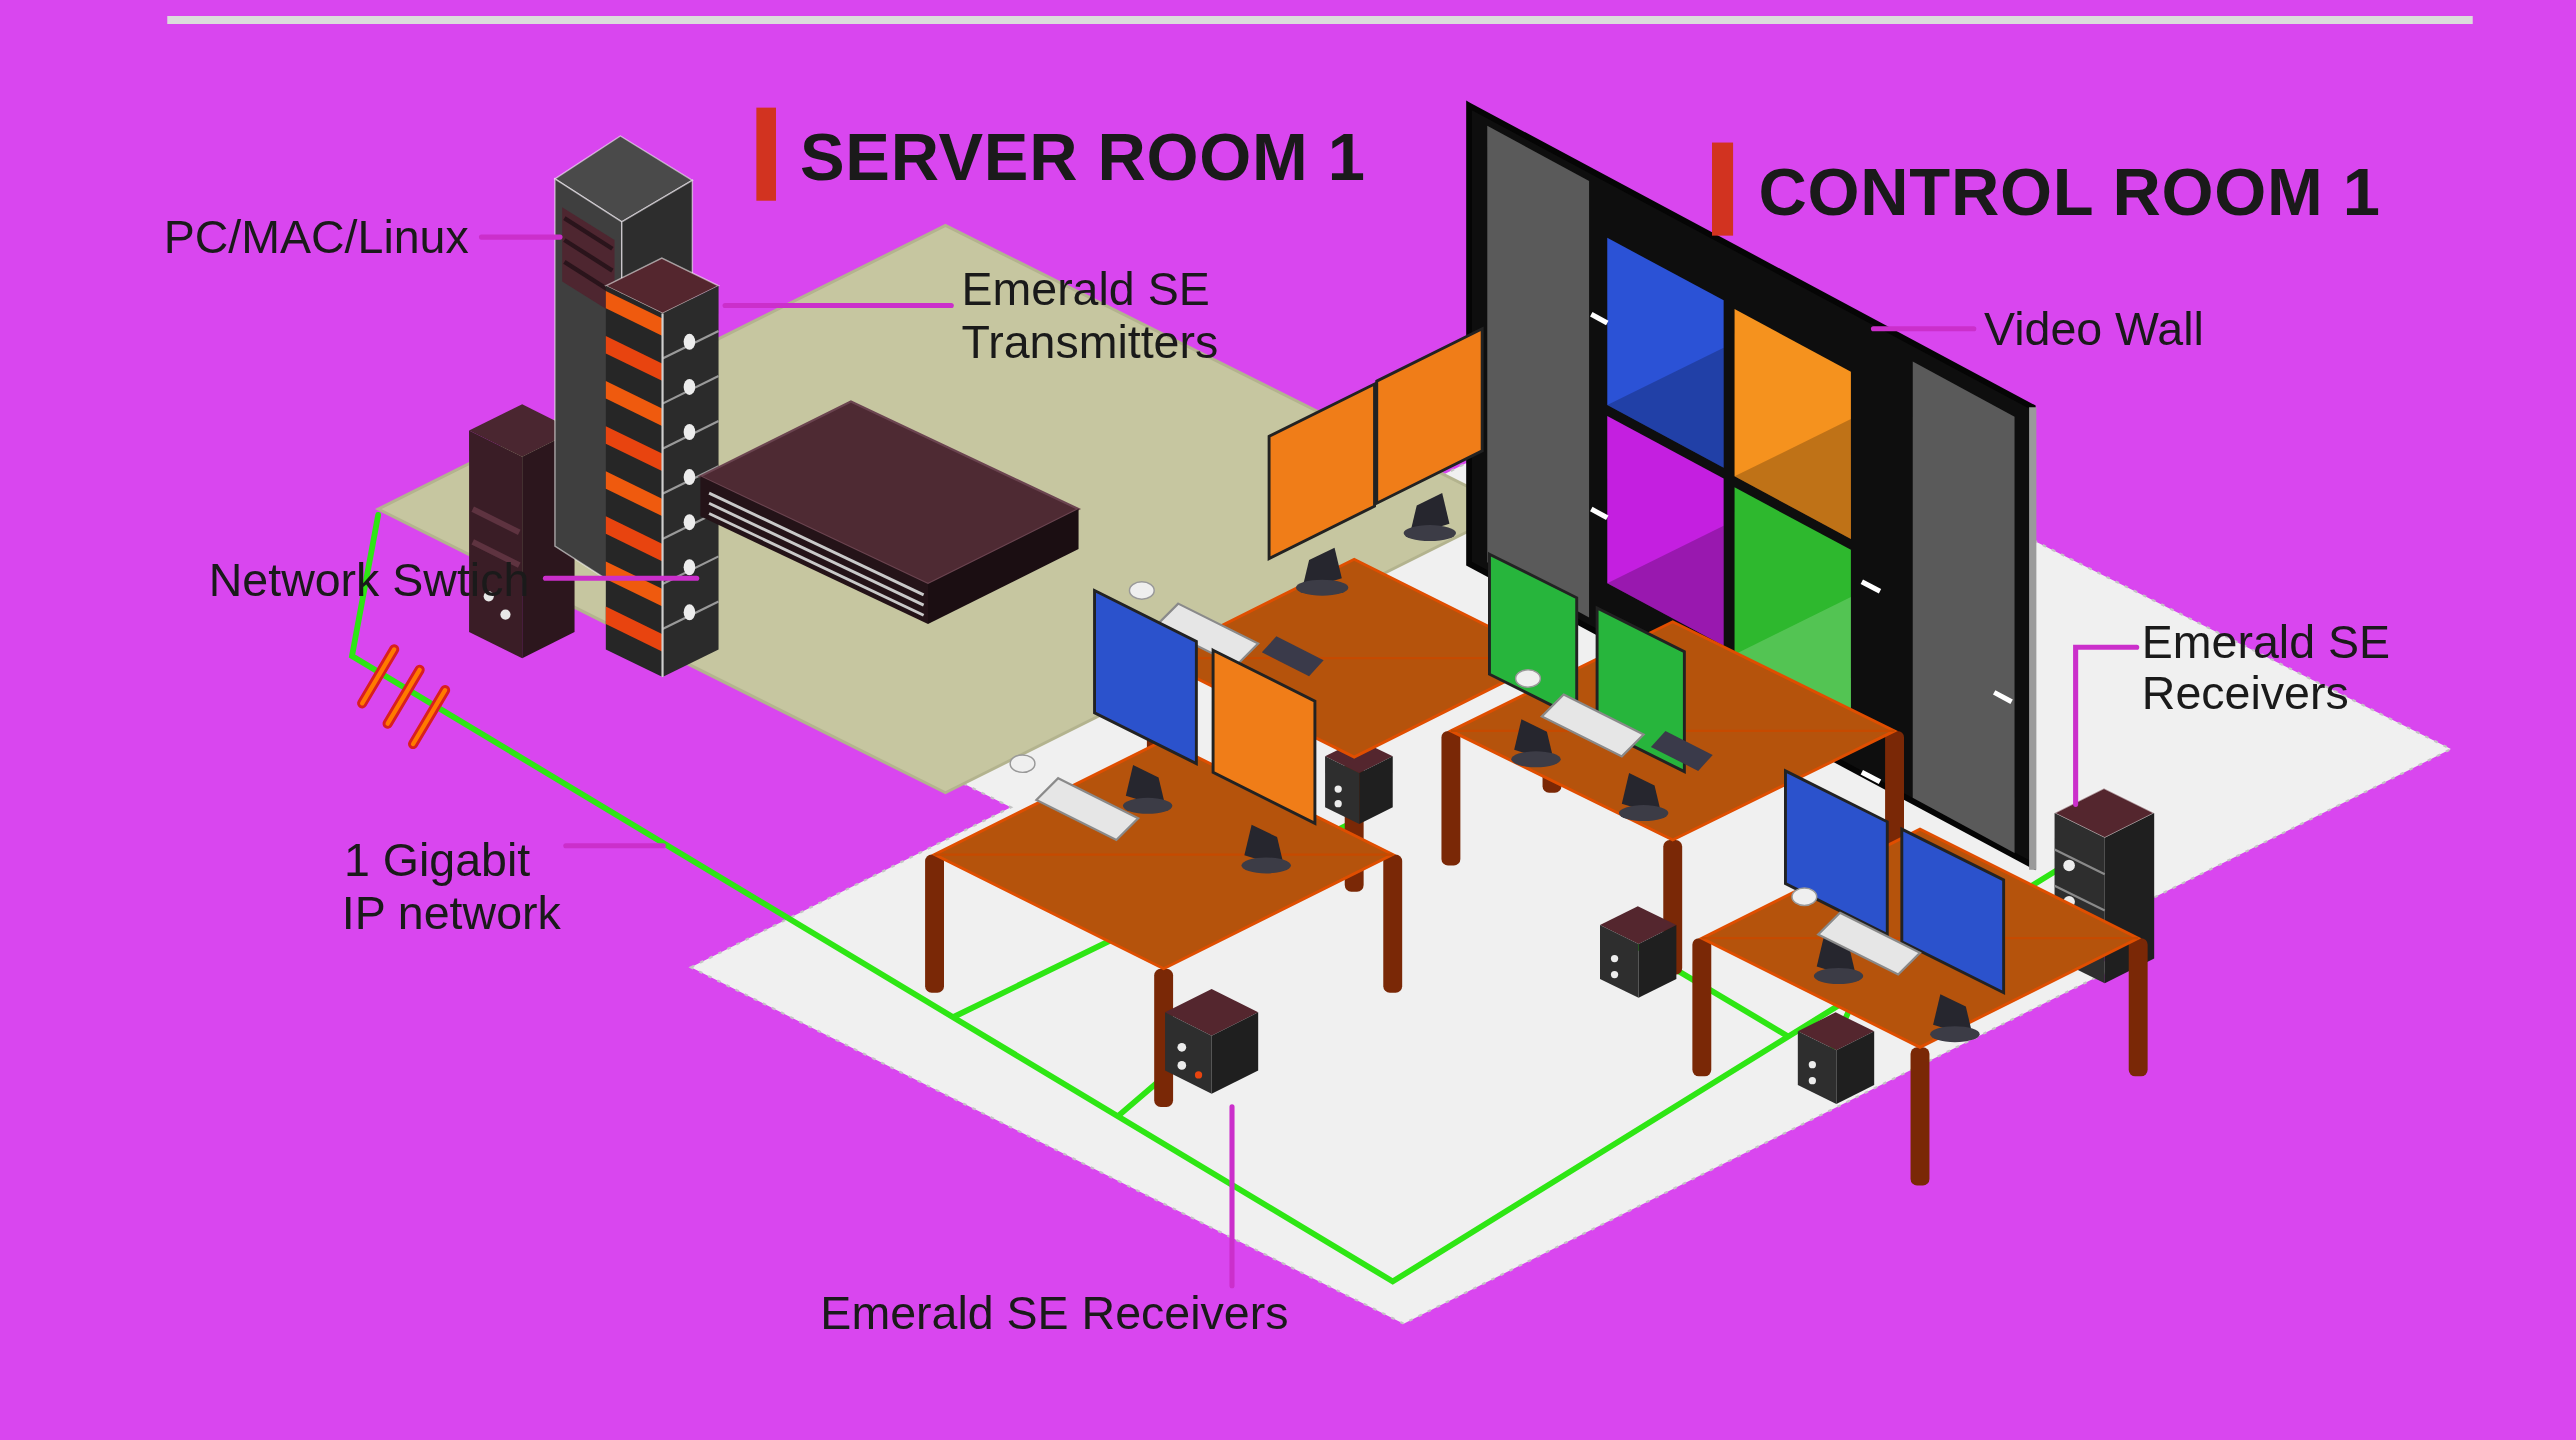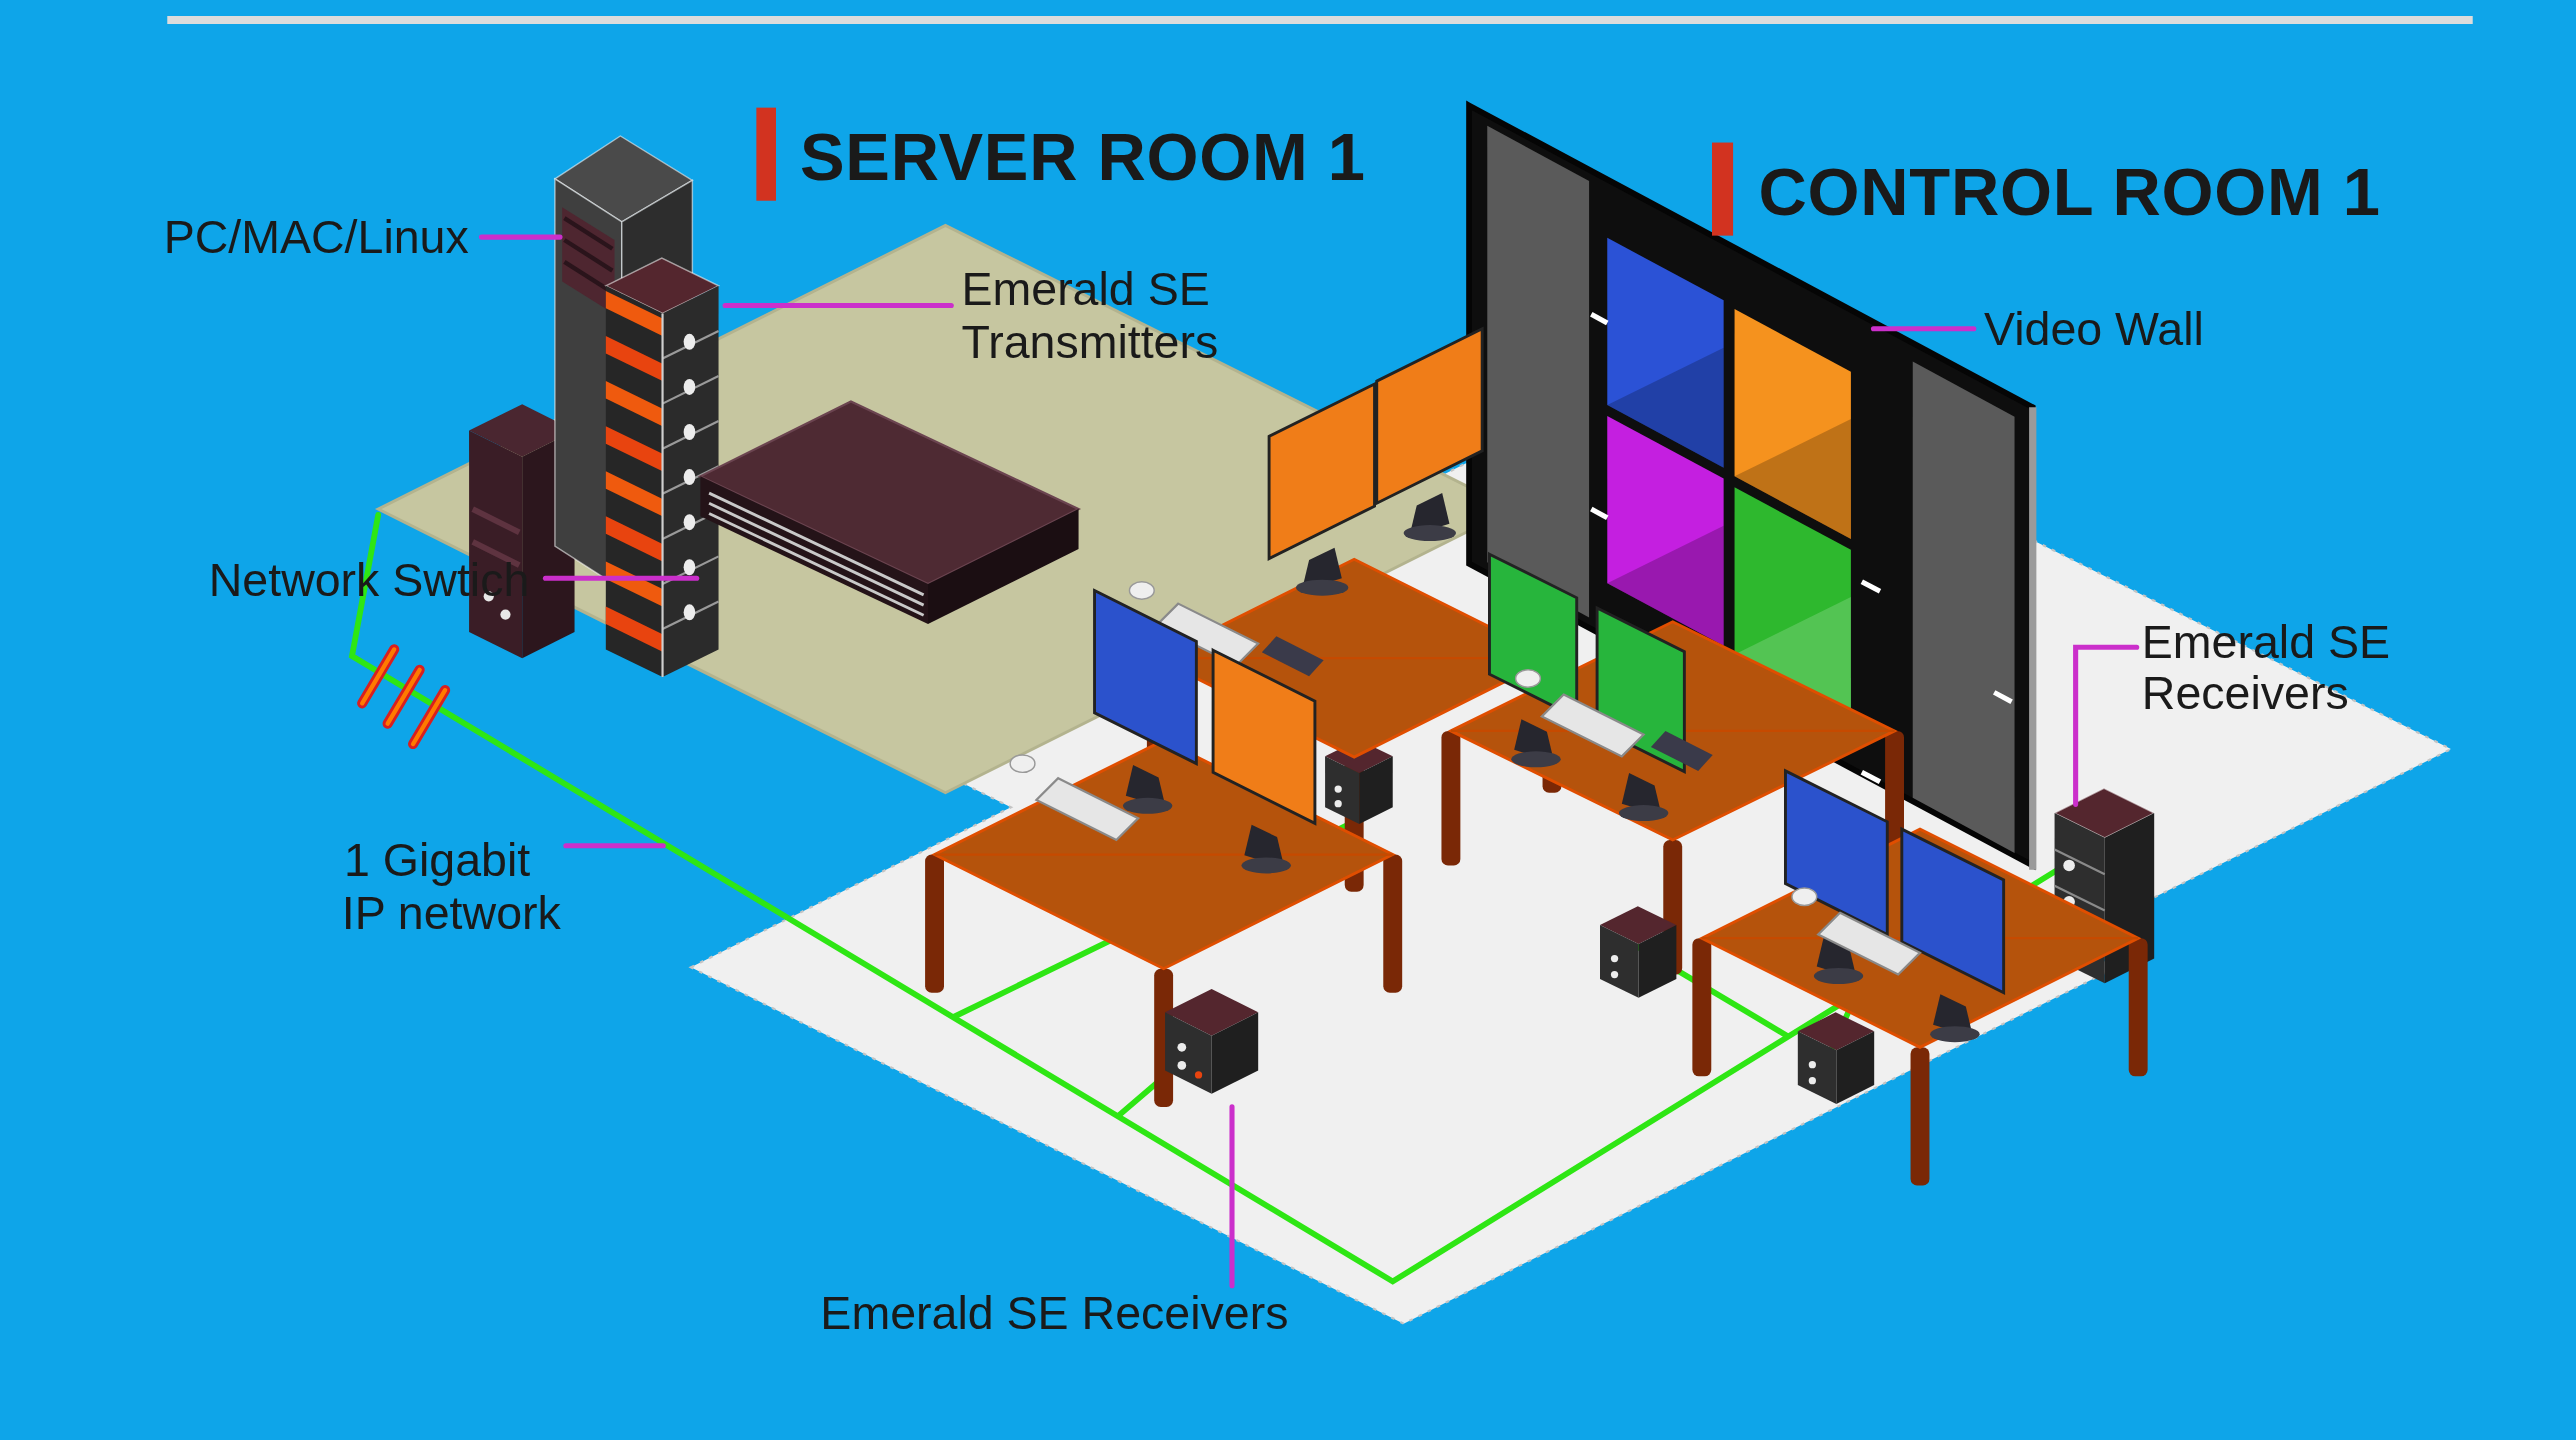--- a/index.html
+++ b/index.html
@@ -1,16 +1,16 @@
 <!DOCTYPE html>
 <html style="font-size:11.6px"><head>
 <meta charset="utf-8">
 <style>
   html,body{margin:0;padding:0;background:#ffffff;}
-  #stage{position:relative;width:2576px;height:1440px;background:#0ea5e9;overflow:hidden;
+  #stage{position:relative;width:2576px;height:1440px;background:#d946ef;overflow:hidden;
          font-family:"Liberation Sans", sans-serif;}
   svg{position:absolute;left:0;top:0;}
   text{fill:#1a1a1a;}
   .title-text{font-weight:bold;font-size:92px;letter-spacing:1px;}
   .label-text{font-size:64px;}
   .iso-edge{stroke:#ffffff;stroke-width:2;stroke-opacity:.55;}
 </style>
 </head>
 <body>
 

